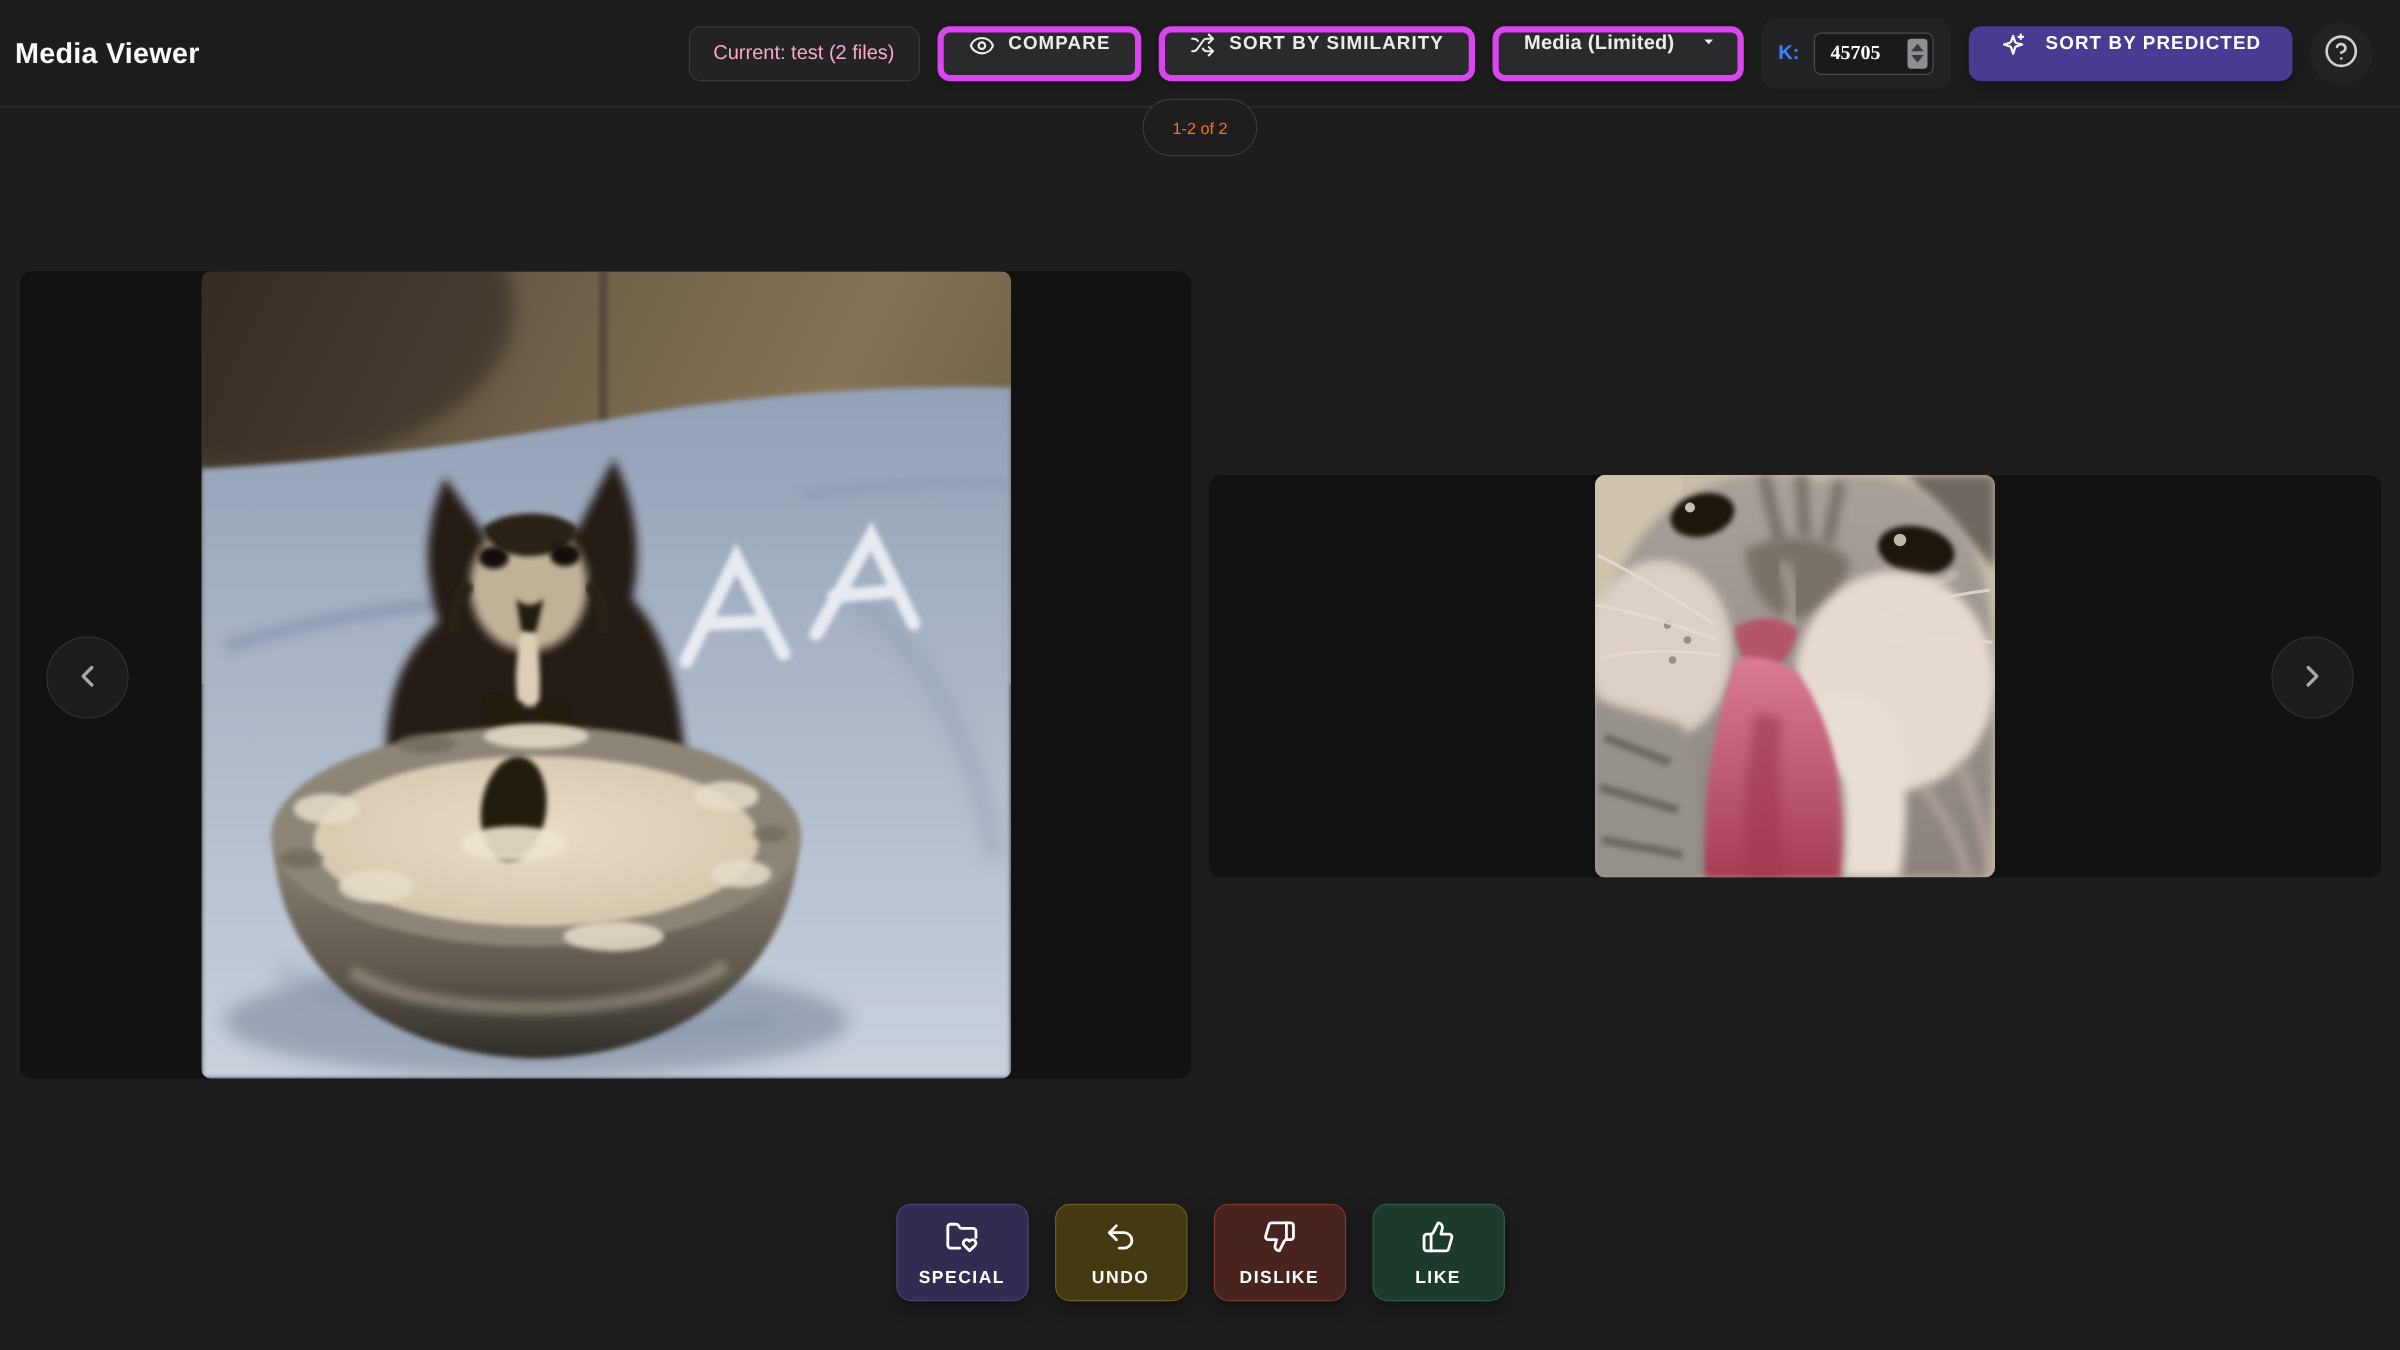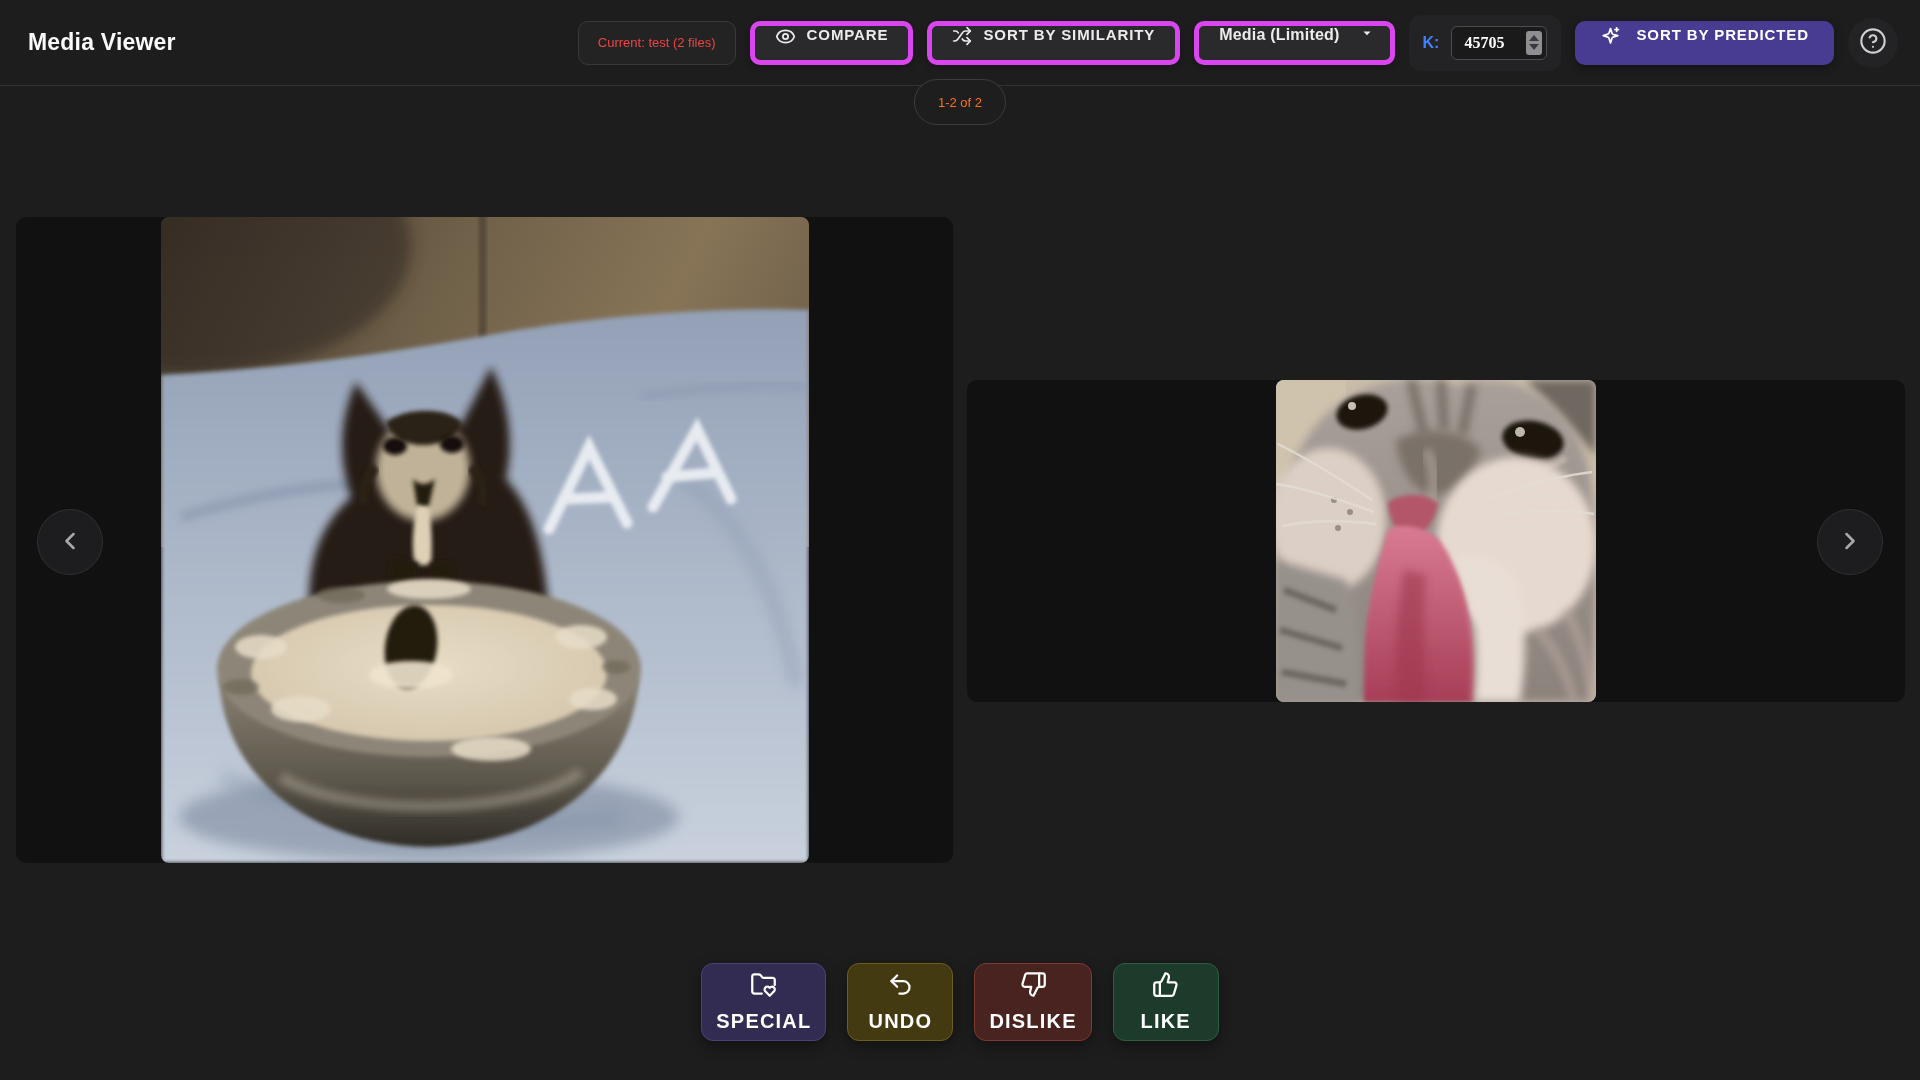--- a/index.html
+++ b/index.html
@@ -7,31 +7,31 @@
   body {
     background:#1d1d1e;
     font-family:"Liberation Sans", sans-serif;
     color:#ececec;
     position:relative;
   }
   
   .toolbar {
     position:absolute; top:0; left:0; right:0; height:86px;
     display:flex; align-items:center;
-    padding:0 22px 0 28px;
+    padding:0 22px 0 12px;
     border-bottom:1px solid #323234;
     background:#1d1d1e;
   }
   .app-title { font-size:23px; font-weight:600; color:#fafafa; letter-spacing:.2px; }
   .tb-right { margin-left:auto; display:flex; align-items:center; gap:14px; }
   .chip {
     height:44px; display:flex; align-items:center;
     padding:0 19px; border-radius:10px;
     background:#232324; border:1px solid #39393b;
-    color:#ef4444; font-size:13px; white-space:nowrap;
+    color:#f9a8d4; font-size:16px; white-space:nowrap;
   }
   .tb-btn {
     height:44px; display:flex; gap:11px;
     padding:0 20px; border-radius:10px; border:5px solid #d946ef;
     background:#2a2a2c; color:#ececec; cursor:pointer;
     font-family:inherit; font-size:15px; font-weight:700; letter-spacing:.9px;
     white-space:nowrap; box-shadow:0 2px 6px rgba(0,0,0,.25);
   }
   .tb-btn svg { flex:0 0 auto; }
   .tb-select { font-weight:600; font-size:16px; letter-spacing:.2px; gap:20px; padding:0 16px 0 20px; }
@@ -93,21 +93,21 @@
   .nav-prev { left:37px;  top:509px; }
   .nav-next { left:1817px; top:509px; }
   
   .actions {
     position:absolute; left:0; right:0; top:963px;
     display:flex; justify-content:center; gap:21px;
   }
   .act-btn {
     min-width:106px; height:78px; border-radius:12px; cursor:pointer;
     display:flex; flex-direction:column; align-items:center; justify-content:center; gap:7px;
-    color:#ffffff; font-family:inherit; font-size:20px; font-weight:700; letter-spacing:1.2px;
+    color:#ffffff; font-family:inherit; font-size:14px; font-weight:700; letter-spacing:1.2px;
     padding:0 14px; box-shadow:0 5px 14px rgba(0,0,0,.4);
     border:1px solid transparent;
   }
   .act-special { background:#332c52; border-color:#4c4179; }
   .act-undo    { background:#443a12; border-color:#6c5e1e; }
   .act-dislike { background:#49231f; border-color:#7c3a30; }
   .act-like    { background:#1c3b2a; border-color:#2e5e42;justify-content:center; }
 </style>
 </head>
 <body>

